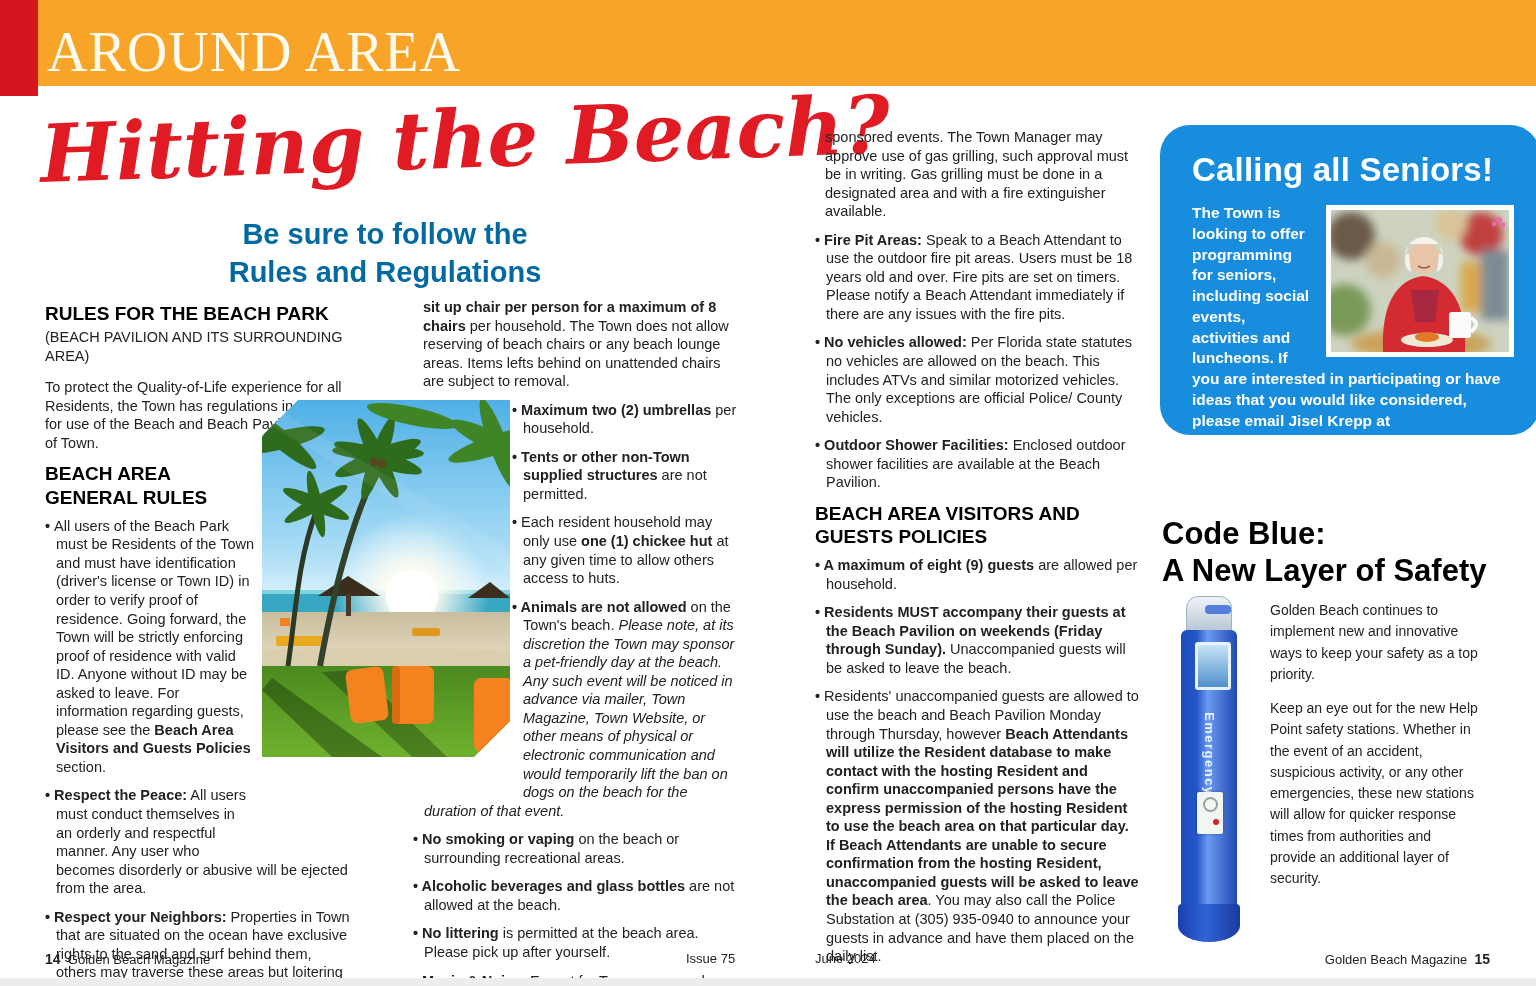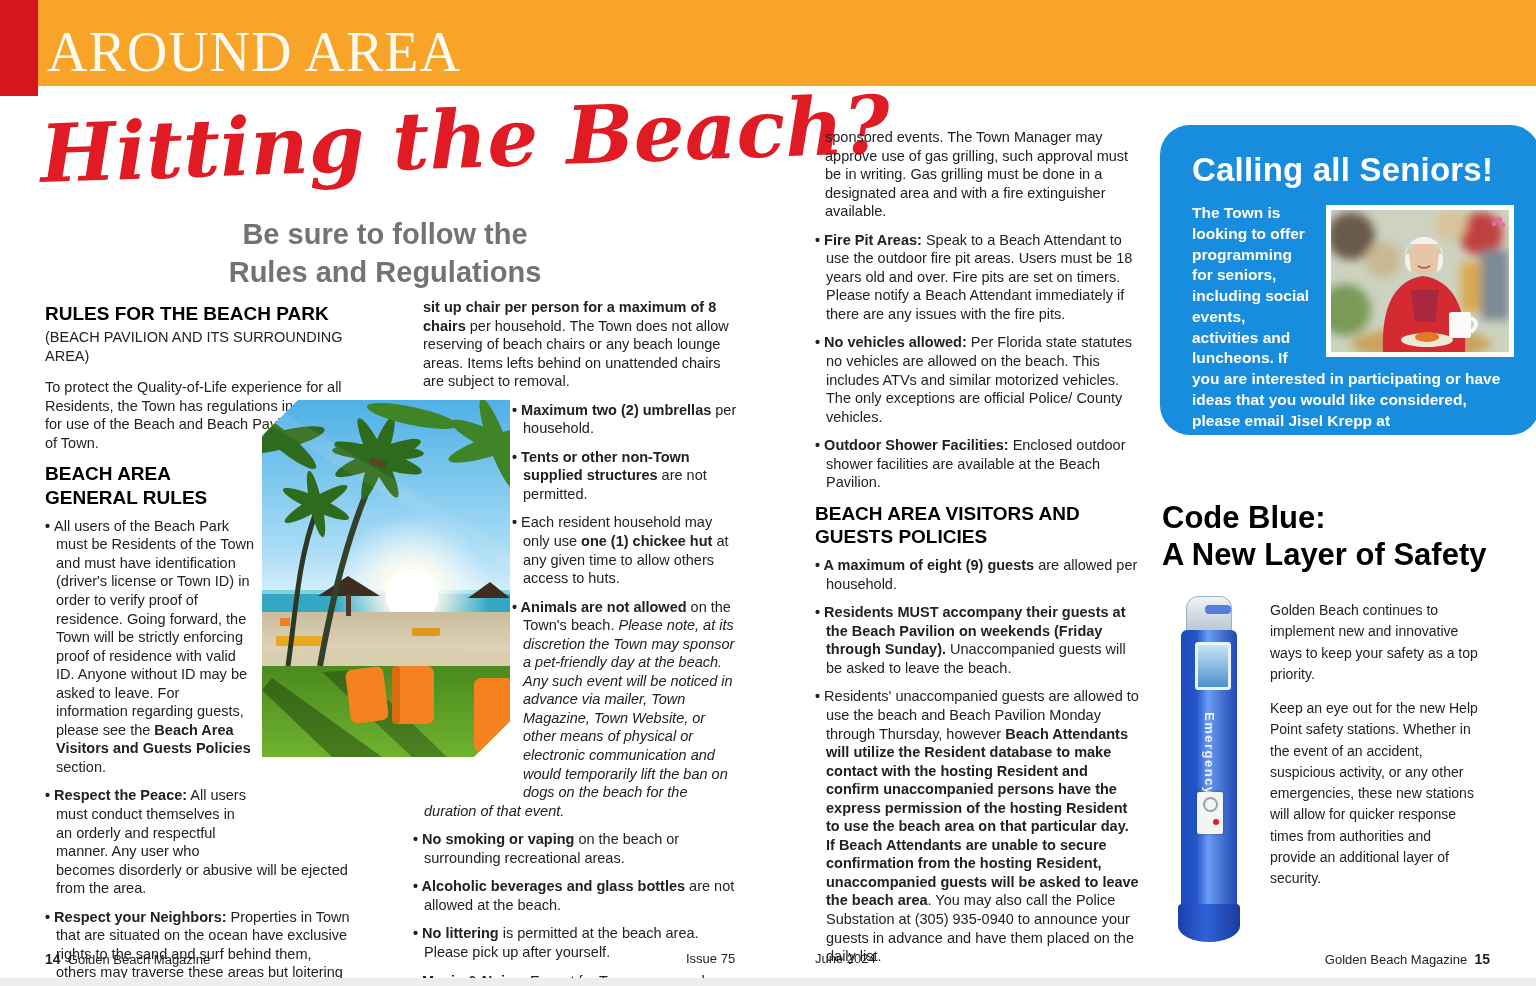--- a/index.html
+++ b/index.html
@@ -10,21 +10,21 @@
   .banner{position:absolute;left:0;top:0;width:1536px;height:86px;background:var(--orange);}
   .red-block{position:absolute;left:0;top:0;width:38px;height:96px;background:var(--red);}
   .banner-title{position:absolute;left:47px;top:24px;font-family:"Liberation Serif",serif;
         font-size:56px;line-height:1;color:#fdfaf0;letter-spacing:1px;white-space:nowrap;}
 
   
   .script-title{position:absolute;left:40px;top:98px;width:695px;text-align:center;
         font-family:"DejaVu Serif",serif;font-style:italic;font-weight:bold;
         font-size:80px;line-height:1.1;color:var(--title-red);transform:rotate(-2deg);white-space:nowrap;}
   .subtitle{position:absolute;left:85px;top:216px;width:600px;text-align:center;
-        font-size:29px;font-weight:bold;line-height:1.3;white-space:pre-line;color:#737373;}
+        font-size:29px;font-weight:bold;line-height:1.3;white-space:pre-line;color:#0369a1;}
 
   
   .col{position:absolute;font-size:14.5px;line-height:1.28;color:#222;}
   .col-1{left:45px;top:302px;width:305px;}
   .col-2{left:413px;top:298px;width:324px;}
   .col-3{left:815px;top:128px;width:325px;}
   .section-h{font-size:19px;font-weight:bold;color:#000;line-height:1.22;margin:0 0 3px;}
   .section-h.mt{margin-top:10px;margin-bottom:8px;}
   .subhead{font-size:14.5px;margin:0 0 13px;}
   .col p{margin:0 0 10px;}
@@ -41,21 +41,21 @@
 
   
   .seniors{position:absolute;left:1160px;top:125px;width:380px;height:310px;background:var(--blue);
         border-radius:30px;box-sizing:border-box;padding:26px 26px 0 32px;color:#fff;overflow:hidden;}
   .seniors-title{font-size:33px;font-weight:bold;letter-spacing:.2px;margin:0 0 14px;white-space:nowrap;}
   .seniors-body{font-size:15.5px;font-weight:bold;line-height:1.34;}
   .seniors-photo{float:right;width:178px;height:142px;border:5px solid #fff;margin:2px 0 8px 13px;background:#c9cdbb;}
   .seniors-photo svg{display:block;}
 
   
-  .codeblue-h{position:absolute;left:1162px;top:500px;width:372px;font-size:31px;font-weight:bold;
+  .codeblue-h{position:absolute;left:1162px;top:516px;width:372px;font-size:31px;font-weight:bold;
         line-height:1.18;color:#000;white-space:pre-line;}
   .codeblue-body{position:absolute;left:1254px;top:600px;width:242px;font-size:14px;line-height:1.52;color:#222;}
   .codeblue-body p{margin:0 16px 13px;}
 
   
   .tower{position:absolute;left:1178px;top:596px;width:62px;height:346px;}
   .tower-cap{position:absolute;left:8px;top:0;width:46px;height:36px;border-radius:12px 12px 3px 3px;
         background:linear-gradient(#eef3f7,#b9c6d4);border:1px solid #9fb0c0;box-sizing:border-box;}
   .tower-light{position:absolute;left:18px;top:8px;width:26px;height:9px;background:#3a6fd8;border-radius:4px;opacity:.85;}
   .tower-body{position:absolute;left:3px;top:34px;width:56px;height:278px;

